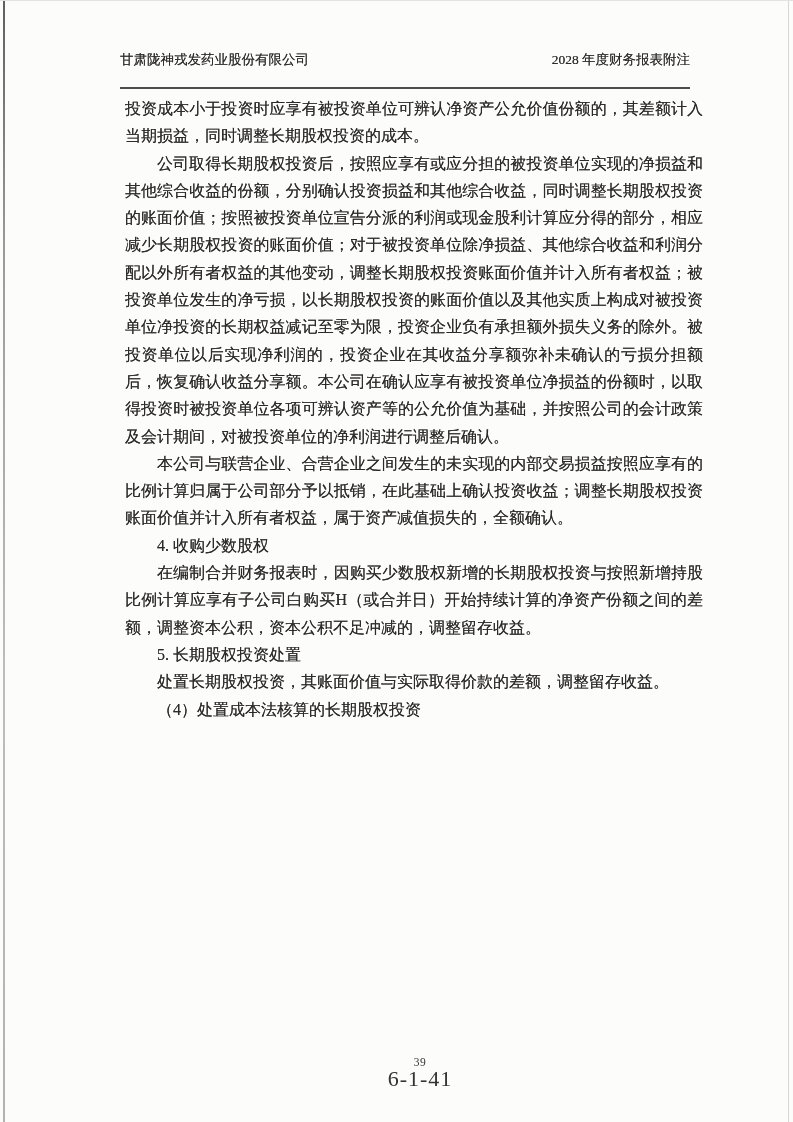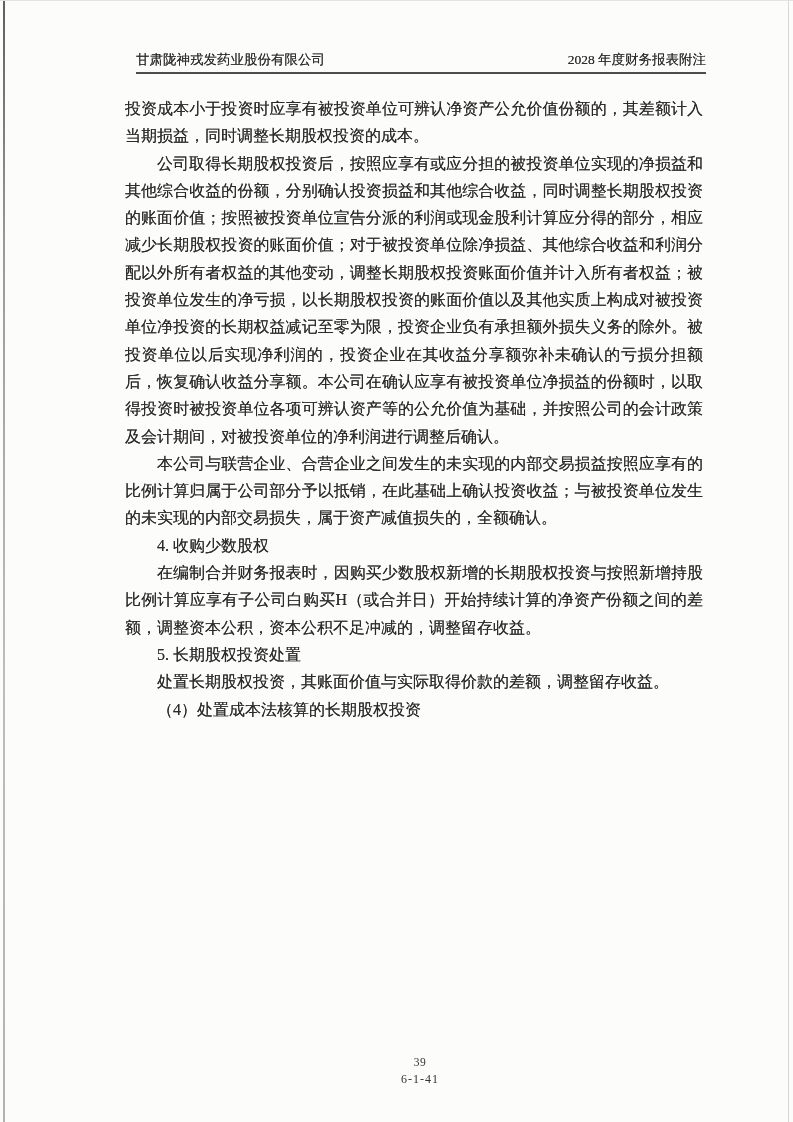--- a/index.html
+++ b/index.html
@@ -19,24 +19,24 @@
   .edge-right {
     position: absolute; right: 4px; top: 0; bottom: 0; width: 1px;
     background: #d8d8d6;
   }
   .edge-top {
     position: absolute; left: 0; right: 0; top: 0; height: 1px;
     background: #e3e3e1;
   }
   
   .page-header {
-    position: absolute; left: 136px; top: 51px; width: 570px;
+    position: absolute; left: 120px; top: 51px; width: 570px;
     display: flex; justify-content: space-between; align-items: center;
     font-size: 13.5px; line-height: 17px;
-    padding-bottom: 4px;
+    padding-bottom: 19px;
     border-bottom: 2px solid #4e4d4b;
     text-shadow: 0 0 0.5px rgba(50,49,47,0.75);
   }
   
   .doc-body {
     position: absolute; left: 125px; top: 95px; width: 578px;
     font-size: 16px; line-height: 27.3px;
     text-align: justify;
     text-justify: inter-ideograph;
     text-shadow: 0 0 0.5px rgba(46,45,43,0.8);
@@ -48,40 +48,40 @@
     position: absolute; left: 115px; top: 1044px; width: 610px;
     text-align: center;
     color: #343331;
   }
   .page-footer .pagenum {
     display: block; font-size: 11.5px; line-height: 13px;
     letter-spacing: 0.5px;
     margin-top: 12px;
   }
   .page-footer .pagecode {
-    display: block; font-size: 12px; line-height: 20px;
+    display: block; font-size: 22px; line-height: 20px;
     letter-spacing: 1px;
   }
 </style>
 </head>
 <body>
 
 <div class="edge-left"></div>
 <div class="edge-right"></div>
 <div class="edge-top"></div>
 
 <div class="page-header">
   <span>甘肃陇神戎发药业股份有限公司</span>
   <span>2028 年度财务报表附注</span>
 </div>
 
 <div class="doc-body">
   <p>投资成本小于投资时应享有被投资单位可辨认净资产公允价值份额的，其差额计入当期损益，同时调整长期股权投资的成本。</p>
   <p class="indent">公司取得长期股权投资后，按照应享有或应分担的被投资单位实现的净损益和其他综合收益的份额，分别确认投资损益和其他综合收益，同时调整长期股权投资的账面价值；按照被投资单位宣告分派的利润或现金股利计算应分得的部分，相应减少长期股权投资的账面价值；对于被投资单位除净损益、其他综合收益和利润分配以外所有者权益的其他变动，调整长期股权投资账面价值并计入所有者权益；被投资单位发生的净亏损，以长期股权投资的账面价值以及其他实质上构成对被投资单位净投资的长期权益减记至零为限，投资企业负有承担额外损失义务的除外。被投资单位以后实现净利润的，投资企业在其收益分享额弥补未确认的亏损分担额后，恢复确认收益分享额。本公司在确认应享有被投资单位净损益的份额时，以取得投资时被投资单位各项可辨认资产等的公允价值为基础，并按照公司的会计政策及会计期间，对被投资单位的净利润进行调整后确认。</p>
-  <p class="indent">本公司与联营企业、合营企业之间发生的未实现的内部交易损益按照应享有的比例计算归属于公司部分予以抵销，在此基础上确认投资收益；与被投资单位发生的未实现的内部交易损失，属于资产减值损失的，全额确认。</p>
+  <p class="indent">本公司与联营企业、合营企业之间发生的未实现的内部交易损益按照应享有的比例计算归属于公司部分予以抵销，在此基础上确认投资收益；调整长期股权投资账面价值并计入所有者权益，属于资产减值损失的，全额确认。</p>
   <p class="indent">4. 收购少数股权</p>
   <p class="indent">在编制合并财务报表时，因购买少数股权新增的长期股权投资与按照新增持股比例计算应享有子公司白购买H（或合并日）开始持续计算的净资产份额之间的差额，调整资本公积，资本公积不足冲减的，调整留存收益。</p>
   <p class="indent">5. 长期股权投资处置</p>
   <p class="indent">处置长期股权投资，其账面价值与实际取得价款的差额，调整留存收益。</p>
   <p class="indent">（4）处置成本法核算的长期股权投资</p>
 </div>
 
 <div class="page-footer">
   <span class="pagenum">39</span>
   <span class="pagecode">6-1-41</span>

